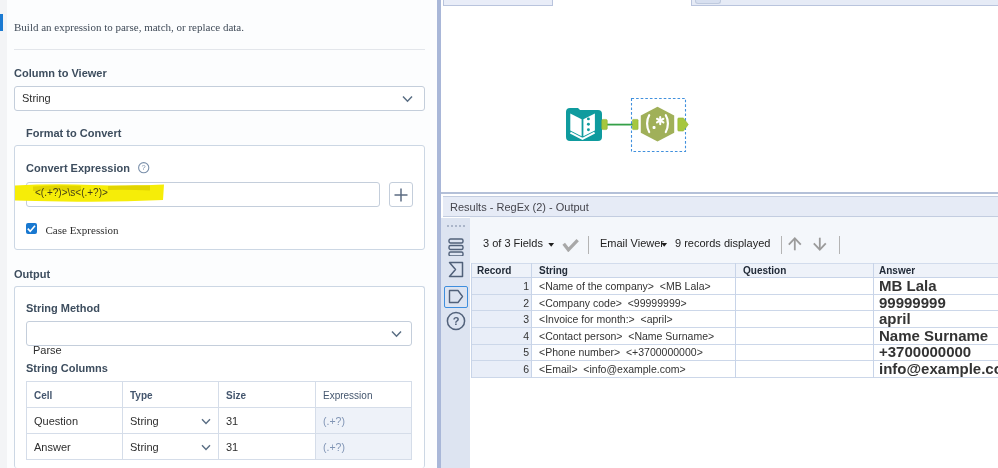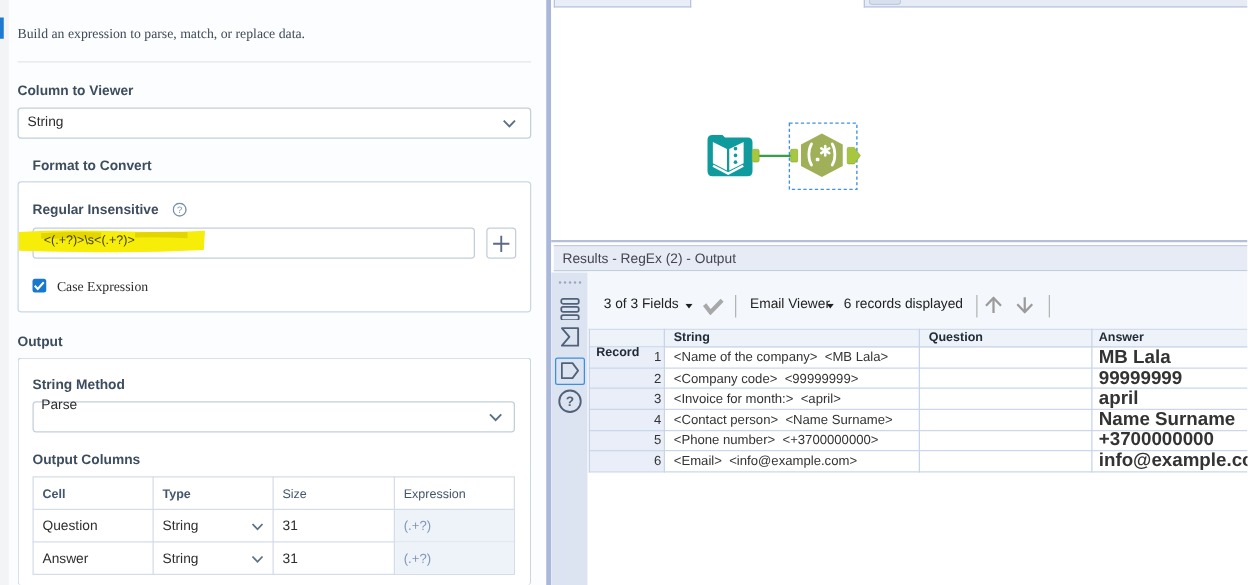--- a/index.html
+++ b/index.html
@@ -24,21 +24,21 @@
   <div class="abs lbl" style="left:14px;top:67px;">Column to Viewer</div>
   <div class="abs" style="left:14px;top:86px;width:411px;height:25px;background:#fff;border:1px solid #c4cedb;border-radius:3px;"></div>
   <div class="abs" style="left:22px;top:92px;font-size:11px;color:#2e2e2e;">String</div>
   <svg class="abs" style="left:402px;top:95px;" width="11" height="8">
       <polyline points="1,1.5 5.5,6.2 10,1.5" fill="none" stroke="#5a6e84" stroke-width="1.5"></polyline>
     </svg>
 
   <div class="abs lbl" style="left:14px;top:127px;margin-left:12px;">Format to Convert</div>
   <div class="abs" style="left:14px;top:145px;width:411px;height:105px;background:#fff;border:1px solid #ccd7e4;border-radius:3px;"></div>
 
-  <div class="abs lbl" style="left:26px;top:162px;">Regular Insensitive</div>
+  <div class="abs lbl" style="left:26px;top:162px;">Convert Expression</div>
   <svg class="abs" style="left:138px;top:161.5px;" width="12" height="12">
       <circle cx="5.7" cy="5.7" r="5.1" fill="none" stroke="#7b90ab" stroke-width="1.1"></circle>
       <text x="5.7" y="8.4" font-size="7.5" fill="#7b90ab" text-anchor="middle" font-family="Liberation Sans">?</text>
     </svg>
 
   <div class="abs" style="left:26px;top:182px;width:354px;height:25px;background:#fff;border:1px solid #c4cedb;border-radius:3px;"></div>
 
   <svg class="abs" style="left:13px;top:182px;" width="154" height="22">
     <path d="M2,3.5 Q40,1.5 80,3 Q120,4.5 151,2.5 L150,18 Q100,20.5 50,19.5 Q20,19 2,18.5 Z" fill="#f6ed08"></path>
     <path d="M20,4.5 Q45,3 68,4 L68,9 Q40,8 20,9 Z" fill="#e0d200" opacity="0.9"></path>
@@ -56,42 +56,42 @@
   <svg class="abs" style="left:27px;top:225px;" width="9" height="8">
       <polyline points="0.8,3.6 3.2,6.2 8,0.8" fill="none" stroke="#fff" stroke-width="1.6"></polyline>
     </svg>
   <div class="abs txt" style="left:45.5px;top:223.5px;color:#2e2e2e;">Case Expression</div>
 
   <div class="abs lbl" style="left:14px;top:268px;">Output</div>
   <div class="abs" style="left:14px;top:286px;width:411px;height:182px;background:#fff;border:1px solid #ccd7e4;border-radius:3px;border-bottom:none;"></div>
 
   <div class="abs lbl" style="left:26px;top:302px;">String Method</div>
   <div class="abs" style="left:26px;top:321px;width:386px;height:25px;background:#fff;border:1px solid #c4cedb;border-radius:3px;"></div>
-  <div class="abs" style="left:33px;top:318px;font-size:11px;color:#2e2e2e;">Parse</div>
+  <div class="abs" style="left:33px;top:344px;font-size:11px;color:#2e2e2e;">Parse</div>
   <svg class="abs" style="left:391px;top:330px;" width="11" height="8">
       <polyline points="1,1.5 5.5,6.2 10,1.5" fill="none" stroke="#5a6e84" stroke-width="1.5"></polyline>
     </svg>
 
-  <div class="abs lbl" style="left:26px;top:362px;">Output Columns</div>
+  <div class="abs lbl" style="left:26px;top:362px;">String Columns</div>
 
   <div class="abs" style="left:26px;top:381px;width:386px;height:79px;border:1px solid #d5dde9;background:#fff;"></div>
 
   <div class="abs" style="left:122px;top:381px;width:1px;height:79px;background:#d5dde9;"></div>
   <div class="abs" style="left:218px;top:381px;width:1px;height:79px;background:#d5dde9;"></div>
   <div class="abs" style="left:315px;top:381px;width:1px;height:79px;background:#d5dde9;"></div>
 
   <div class="abs" style="left:26px;top:407px;width:386px;height:1px;background:#d5dde9;"></div>
   <div class="abs" style="left:26px;top:433px;width:386px;height:1px;background:#d5dde9;"></div>
 
   <div class="abs" style="left:316px;top:408px;width:95px;height:25px;background:#eef2f9;"></div>
   <div class="abs" style="left:316px;top:434px;width:95px;height:25px;background:#eef2f9;"></div>
 
   <div class="abs" style="left:34px;top:390px;font-size:10px;font-weight:bold;color:#44566e;">Cell</div>
   <div class="abs" style="left:130px;top:390px;font-size:10px;font-weight:bold;color:#44566e;">Type</div>
-  <div class="abs" style="left:226px;top:390px;font-size:10px;font-weight:normal;color:#44566e;">Size</div>
+  <div class="abs" style="left:226px;top:390px;font-size:10px;font-weight:bold;color:#44566e;">Size</div>
   <div class="abs" style="left:323px;top:390px;font-size:10px;font-weight:normal;color:#44566e;">Expression</div>
 
   <div class="abs" style="left:34px;top:415px;font-size:11px;color:#2e2e2e;">Question</div>
   <div class="abs" style="left:130px;top:415px;font-size:11px;color:#2e2e2e;">String</div>
   <svg class="abs" style="left:201px;top:418px;" width="10" height="7">
       <polyline points="1,1.2 5,5.4 9,1.2" fill="none" stroke="#5a6e84" stroke-width="1.4"></polyline>
     </svg>
   <div class="abs" style="left:226px;top:415px;font-size:11px;color:#2e2e2e;">31</div>
   <div class="abs" style="left:323px;top:415px;font-size:10.5px;color:#8195b5;">(.+?)</div>
 
@@ -185,21 +185,21 @@
       <polygon points="0.3,0 6.1,0 3.2,3.8" fill="#1f1f1f"></polygon>
     </svg>
   <svg class="abs" style="left:562px;top:238px;" width="18" height="14">
       <polyline points="1.7,5.7 6.4,11.8 15.7,2.2" fill="none" stroke="#a8a8a8" stroke-width="3.3"></polyline>
     </svg>
   <div class="abs" style="left:588px;top:236px;width:1px;height:18px;background:#b4b4b4;"></div>
   <div class="abs" style="left:600px;top:237px;font-size:11px;color:#222;">Email Viewer</div>
   <svg class="abs" style="left:661px;top:243px;" width="7" height="5">
       <polygon points="0.3,0 6.1,0 3.2,3.8" fill="#1f1f1f"></polygon>
     </svg>
-  <div class="abs" style="left:675px;top:237px;font-size:11px;color:#222;">6 records displayed</div>
+  <div class="abs" style="left:675px;top:237px;font-size:11px;color:#222;">9 records displayed</div>
   <div class="abs" style="left:780.5px;top:236px;width:1px;height:18px;background:#b4b4b4;"></div>
   <svg class="abs" style="left:788px;top:236.5px;" width="14" height="14">
       <line x1="6.8" y1="13.3" x2="6.8" y2="2" stroke="#9b9b9b" stroke-width="1.8"></line>
       <polyline points="0.8,7.6 6.8,1.3 12.8,7.6" fill="none" stroke="#9b9b9b" stroke-width="1.8"></polyline>
     </svg>
   <svg class="abs" style="left:813px;top:236.5px;" width="14" height="14">
       <line x1="6.8" y1="0.7" x2="6.8" y2="12" stroke="#9b9b9b" stroke-width="1.8"></line>
       <polyline points="0.8,6.4 6.8,12.7 12.8,6.4" fill="none" stroke="#9b9b9b" stroke-width="1.8"></polyline>
     </svg>
   <div class="abs" style="left:838.5px;top:236px;width:1px;height:18px;background:#b4b4b4;"></div>
@@ -213,21 +213,21 @@
   <div class="abs" style="left:471px;top:327px;width:527px;height:1px;background:#ccd7e9;"></div>
   <div class="abs" style="left:471px;top:344px;width:527px;height:1px;background:#ccd7e9;"></div>
   <div class="abs" style="left:471px;top:360px;width:527px;height:1px;background:#ccd7e9;"></div>
   <div class="abs" style="left:471px;top:377px;width:527px;height:1px;background:#ccd7e9;"></div>
 
   <div class="abs" style="left:471px;top:263px;width:1px;height:115px;background:#c8d4e8;"></div>
   <div class="abs" style="left:531px;top:263px;width:1px;height:115px;background:#c8d4e8;"></div>
   <div class="abs" style="left:735px;top:263px;width:1px;height:115px;background:#c8d4e8;"></div>
   <div class="abs" style="left:873px;top:263px;width:1px;height:115px;background:#c8d4e8;"></div>
 
-  <div class="abs" style="left:477px;top:265px;font-size:10px;font-weight:bold;color:#222b38;margin-top:12px;">Record</div>
+  <div class="abs" style="left:477px;top:265px;font-size:10px;font-weight:bold;color:#222b38;">Record</div>
   <div class="abs" style="left:539px;top:265px;font-size:10px;font-weight:bold;color:#222b38;">String</div>
   <div class="abs" style="left:743px;top:265px;font-size:10px;font-weight:bold;color:#222b38;">Question</div>
   <div class="abs" style="left:879px;top:265px;font-size:10px;font-weight:bold;color:#222b38;">Answer</div>
 
   <div class="abs" style="left:471px;top:278px;width:58px;text-align:right;font-size:10.5px;color:#333;line-height:16.6px;">1<br>2<br>3<br>4<br>5<br>6</div>
   <div class="abs" style="left:539px;top:278px;font-size:10.5px;color:#333;line-height:16.6px;white-space:pre;">&lt;Name of the company&gt;  &lt;MB Lala&gt;<br>&lt;Company code&gt;  &lt;99999999&gt;<br>&lt;Invoice for month:&gt;  &lt;april&gt;<br>&lt;Contact person&gt;  &lt;Name Surname&gt;<br>&lt;Phone number&gt;  &lt;+3700000000&gt;<br>&lt;Email&gt;  &lt;info@example.com&gt;</div>
   <div class="abs" style="left:879px;top:278px;font-size:15px;color:#333;line-height:16.6px;white-space:pre;font-weight:bold;">MB Lala<br>99999999<br>april<br>Name Surname<br>+3700000000<br>info@example.com</div>
 
 </div>
 

